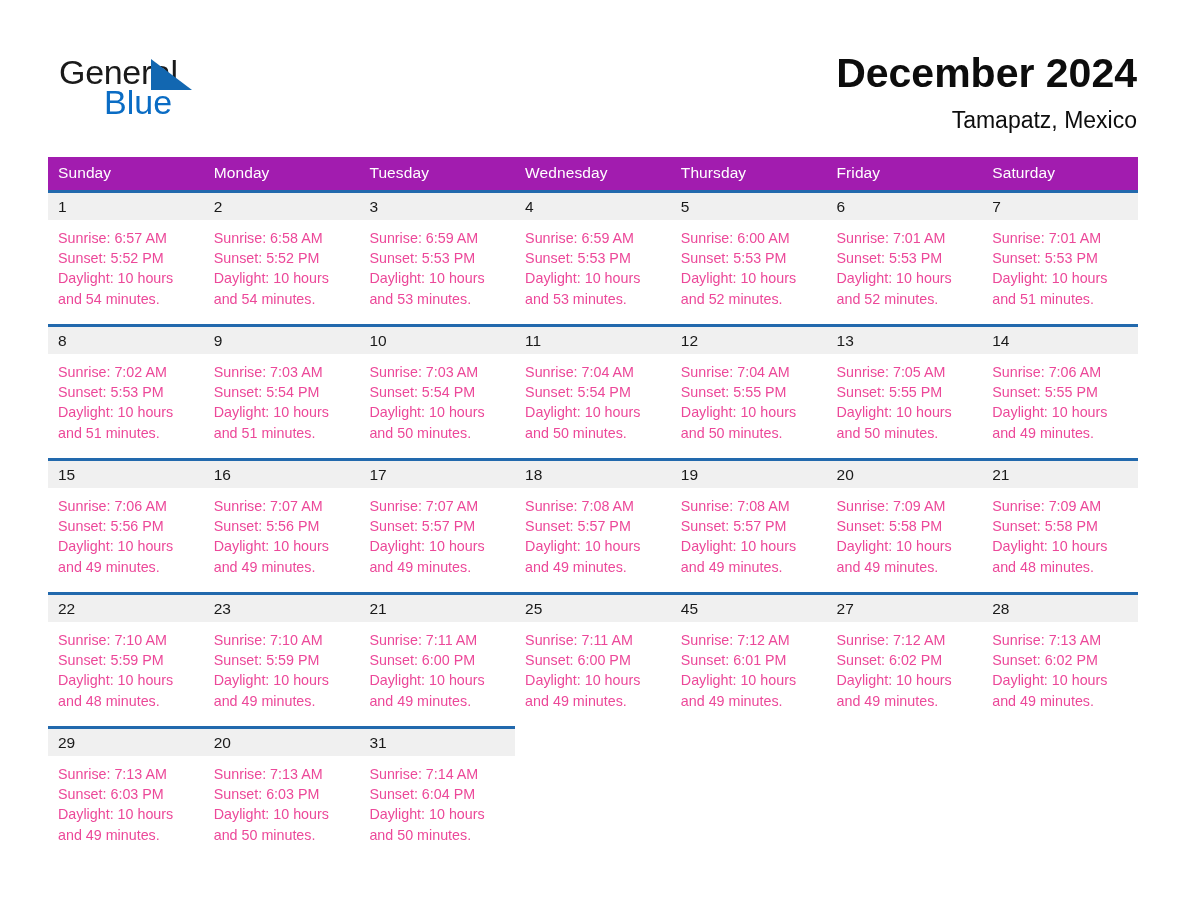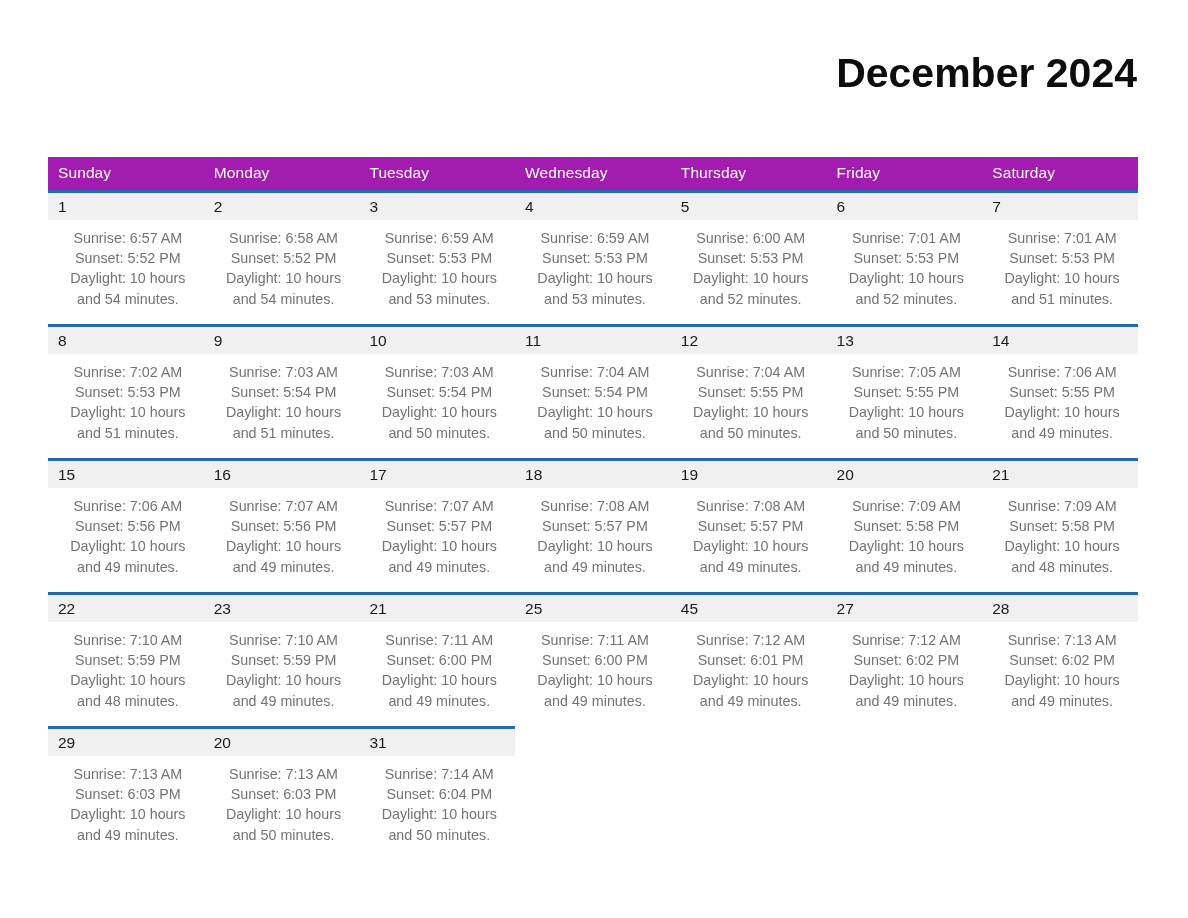--- a/index.html
+++ b/index.html
@@ -126,22 +126,21 @@
     padding-left: 10px;
     font-size: 15.5px;
     line-height: 27px;
     color: #1a1a1a;
     box-sizing: border-box;
   }
   .cell-body {
     padding: 8px 6px 0 10px;
     font-size: 14.3px;
     line-height: 20.2px;
-    color: #737373;
-    text-align: center;
+    color: #ec4899;
   }
   .cell-body div {
     white-space: nowrap;
   }
   .empty .daynum-band {
     background: transparent;
   }
   .empty .cell-inner {
     height: 131px;
   }
@@ -149,23 +148,29 @@
     border-top: 3px solid #ffffff;
   }
 </style>
 </head>
 <body>
 
 <div class="page">
 
   <div class="header">
 
+    <div class="logo">
+      <span class="logo-general">General</span>
+      <span class="logo-tri"></span>
+      <span class="logo-blue">Blue</span>
+    </div>
 
     <div class="title-block">
       <div class="month-title">December 2024</div>
+      <div class="location">Tamapatz, Mexico</div>
     </div>
 
   </div>
 
   <div class="calendar">
     <table class="cal-table">
       <thead>
         <tr>
           <th>Sunday</th>
           <th>Monday</th>

